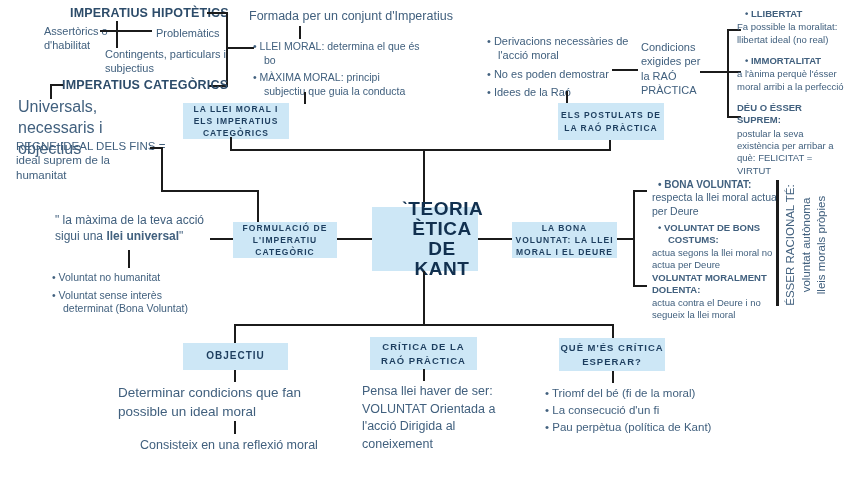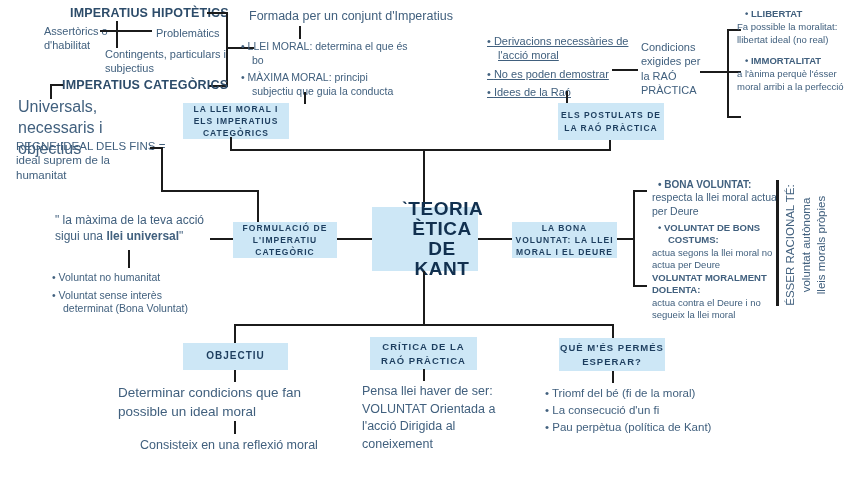--- a/index.html
+++ b/index.html
@@ -48,33 +48,33 @@
 
   <div class="txt" style="left:16px;top:139px;font-size:11.5px;">REGNE IDEAL DELS FINS =</div>
   <div class="txt" style="left:16px;top:153px;width:112px;font-size:11.5px;">ideal suprem de la humanitat</div>
   <div class="ln" style="left:150px;top:147px;width:13px;height:2px;"></div>
   <div class="ln" style="left:161px;top:147px;width:2px;height:45px;"></div>
   <div class="ln" style="left:161px;top:190px;width:98px;height:2px;"></div>
   <div class="ln" style="left:257px;top:190px;width:2px;height:33px;"></div>
 
   <div class="txt" style="left:249px;top:8px;font-size:12.5px;">Formada per un conjunt d'Imperatius</div>
   <div class="ln" style="left:299px;top:26px;width:2px;height:13px;"></div>
-  <div class="txt" style="left:241px;top:40px;width:168px;font-size:10.5px;">
+  <div class="txt" style="left:253px;top:40px;width:168px;font-size:10.5px;">
     <div class="blt">LLEI MORAL: determina el que és bo</div>
     <div class="blt">MÀXIMA MORAL: principi subjectiu que guia la conducta</div>
   </div>
   <div class="ln" style="left:304px;top:92px;width:2px;height:12px;"></div>
   <div class="box" style="left:183px;top:103px;width:106px;height:36px;">LA LLEI MORAL I ELS IMPERATIUS CATEGÒRICS</div>
 
   <div class="ln" style="left:230px;top:137px;width:2px;height:14px;"></div>
   <div class="ln" style="left:230px;top:149px;width:381px;height:2px;"></div>
   <div class="ln" style="left:609px;top:139px;width:2px;height:12px;"></div>
   <div class="ln" style="left:423px;top:149px;width:2px;height:59px;"></div>
 
-  <div class="txt" style="left:487px;top:34px;width:148px;font-size:11px;text-decoration:underline;">
+  <div class="txt" style="left:487px;top:34px;width:148px;font-size:11px;">
     <div class="blt">Derivacions necessàries de l'acció moral</div>
     <div class="blt">No es poden demostrar</div>
     <div class="blt">Idees de la Raó</div>
   </div>
   <div class="ln" style="left:612px;top:69px;width:26px;height:2px;"></div>
   <div class="txt" style="left:641px;top:40px;width:64px;font-size:11px;">Condicions exigides per la RAÓ PRÀCTICA</div>
   <div class="ln" style="left:700px;top:71px;width:28px;height:2px;"></div>
   <div class="ln" style="left:727px;top:29px;width:2px;height:89px;"></div>
   <div class="ln" style="left:727px;top:29px;width:14px;height:2px;"></div>
   <div class="ln" style="left:727px;top:71px;width:14px;height:2px;"></div>
@@ -83,20 +83,24 @@
   <div class="ln" style="left:566px;top:91px;width:2px;height:12px;"></div>
   <div class="box" style="left:558px;top:103px;width:106px;height:37px;">ELS POSTULATS DE LA RAÓ PRÀCTICA</div>
 
   <div class="txt" style="left:737px;top:8px;width:110px;font-size:9.5px;">
     <div class="blt" style="margin-bottom:1px;padding-left:18px;text-indent:-10px;font-weight:700;">LLIBERTAT</div>
     <div>Fa possible la moralitat: llibertat ideal (no real)</div>
   </div>
   <div class="txt" style="left:737px;top:55px;width:110px;font-size:9.5px;">
     <div class="blt" style="margin-bottom:1px;padding-left:18px;text-indent:-10px;font-weight:700;">IMMORTALITAT</div>
     <div>a l'ànima perquè l'ésser moral arribi a la perfecció</div>
+  </div>
+  <div class="txt" style="left:737px;top:102px;width:110px;font-size:9.5px;">
+    <div style="margin-bottom:1px;font-weight:700;">DÉU O ÉSSER SUPREM:</div>
+    <div>postular la seva existència per arribar a què: FELICITAT = VIRTUT</div>
   </div>
 
   <div class="center-box" style="left:372px;top:207px;width:106px;height:64px;">ˋTEORIA ÈTICA DE KANT</div>
 
   <div class="txt" style="left:55px;top:213px;width:176px;font-size:12px;"><span>" la màxima de la teva acció sigui una </span><b class="inq">llei universal</b><span>"</span></div>
   <div class="ln" style="left:128px;top:250px;width:2px;height:18px;"></div>
   <div class="txt" style="left:52px;top:271px;width:152px;font-size:10.5px;">
     <div class="blt">Voluntat no humanitat</div>
     <div class="blt">Voluntat sense interès determinat (Bona Voluntat)</div>
   </div>
@@ -132,21 +136,21 @@
     <div>lleis morals pròpies</div>
   </div>
 
   <div class="ln" style="left:423px;top:271px;width:2px;height:55px;"></div>
   <div class="ln" style="left:234px;top:324px;width:380px;height:2px;"></div>
   <div class="ln" style="left:234px;top:324px;width:2px;height:20px;"></div>
   <div class="ln" style="left:612px;top:324px;width:2px;height:15px;"></div>
 
   <div class="box" style="left:183px;top:343px;width:105px;height:27px;font-size:10px;">OBJECTIU</div>
   <div class="box" style="left:370px;top:337px;width:107px;height:33px;font-size:9.5px;">CRÍTICA DE LA RAÓ PRÀCTICA</div>
-  <div class="box" style="left:559px;top:338px;width:106px;height:33px;font-size:9.5px;">QUÈ M'ÉS PERMÉS ESPERAR?</div>
+  <div class="box" style="left:559px;top:338px;width:106px;height:33px;font-size:9.5px;">QUÈ M'ÉS CRÍTICA ESPERAR?</div>
 
   <div class="ln" style="left:234px;top:370px;width:2px;height:12px;"></div>
   <div class="txt" style="left:118px;top:384px;width:235px;font-size:13.5px;line-height:1.4;">Determinar condicions que fan possible un ideal moral</div>
   <div class="ln" style="left:234px;top:421px;width:2px;height:13px;"></div>
   <div class="txt" style="left:140px;top:437px;width:220px;font-size:12.5px;">Consisteix en una reflexió moral</div>
 
   <div class="ln" style="left:423px;top:369px;width:2px;height:12px;"></div>
   <div class="txt" style="left:362px;top:383px;width:135px;font-size:12.5px;line-height:1.4;">Pensa llei haver de ser: VOLUNTAT Orientada a l'acció Dirigida al coneixement</div>
 
   <div class="ln" style="left:612px;top:371px;width:2px;height:12px;"></div>

